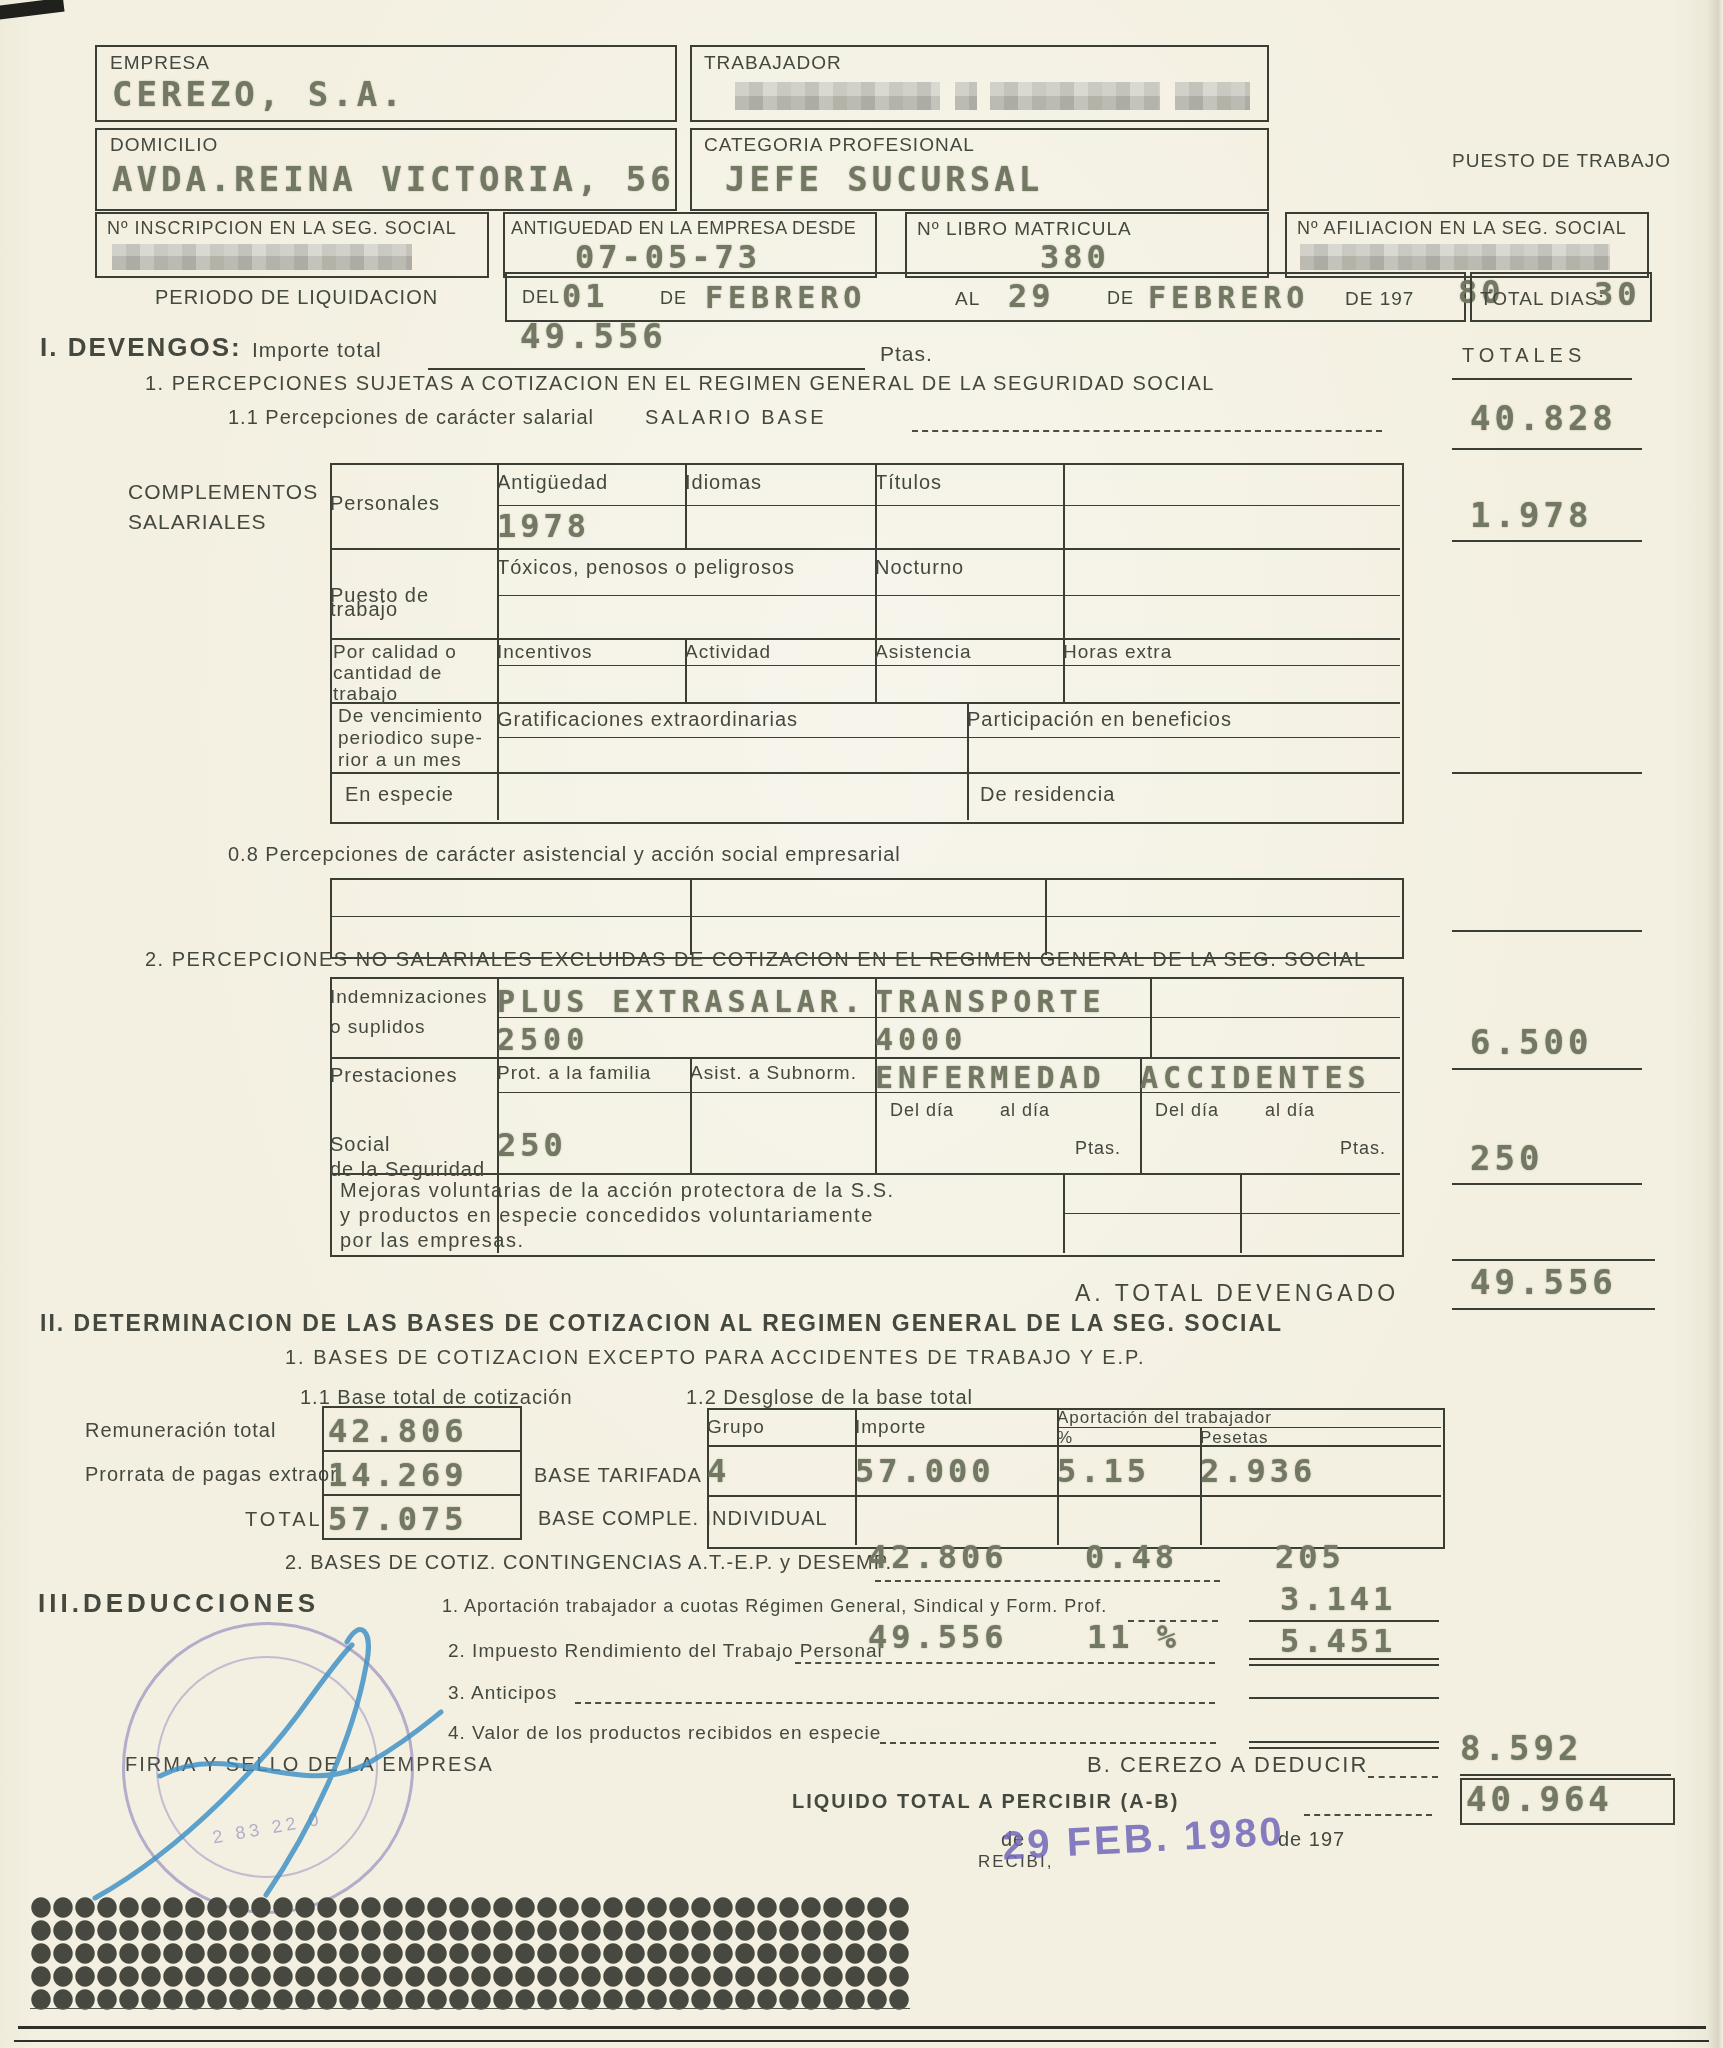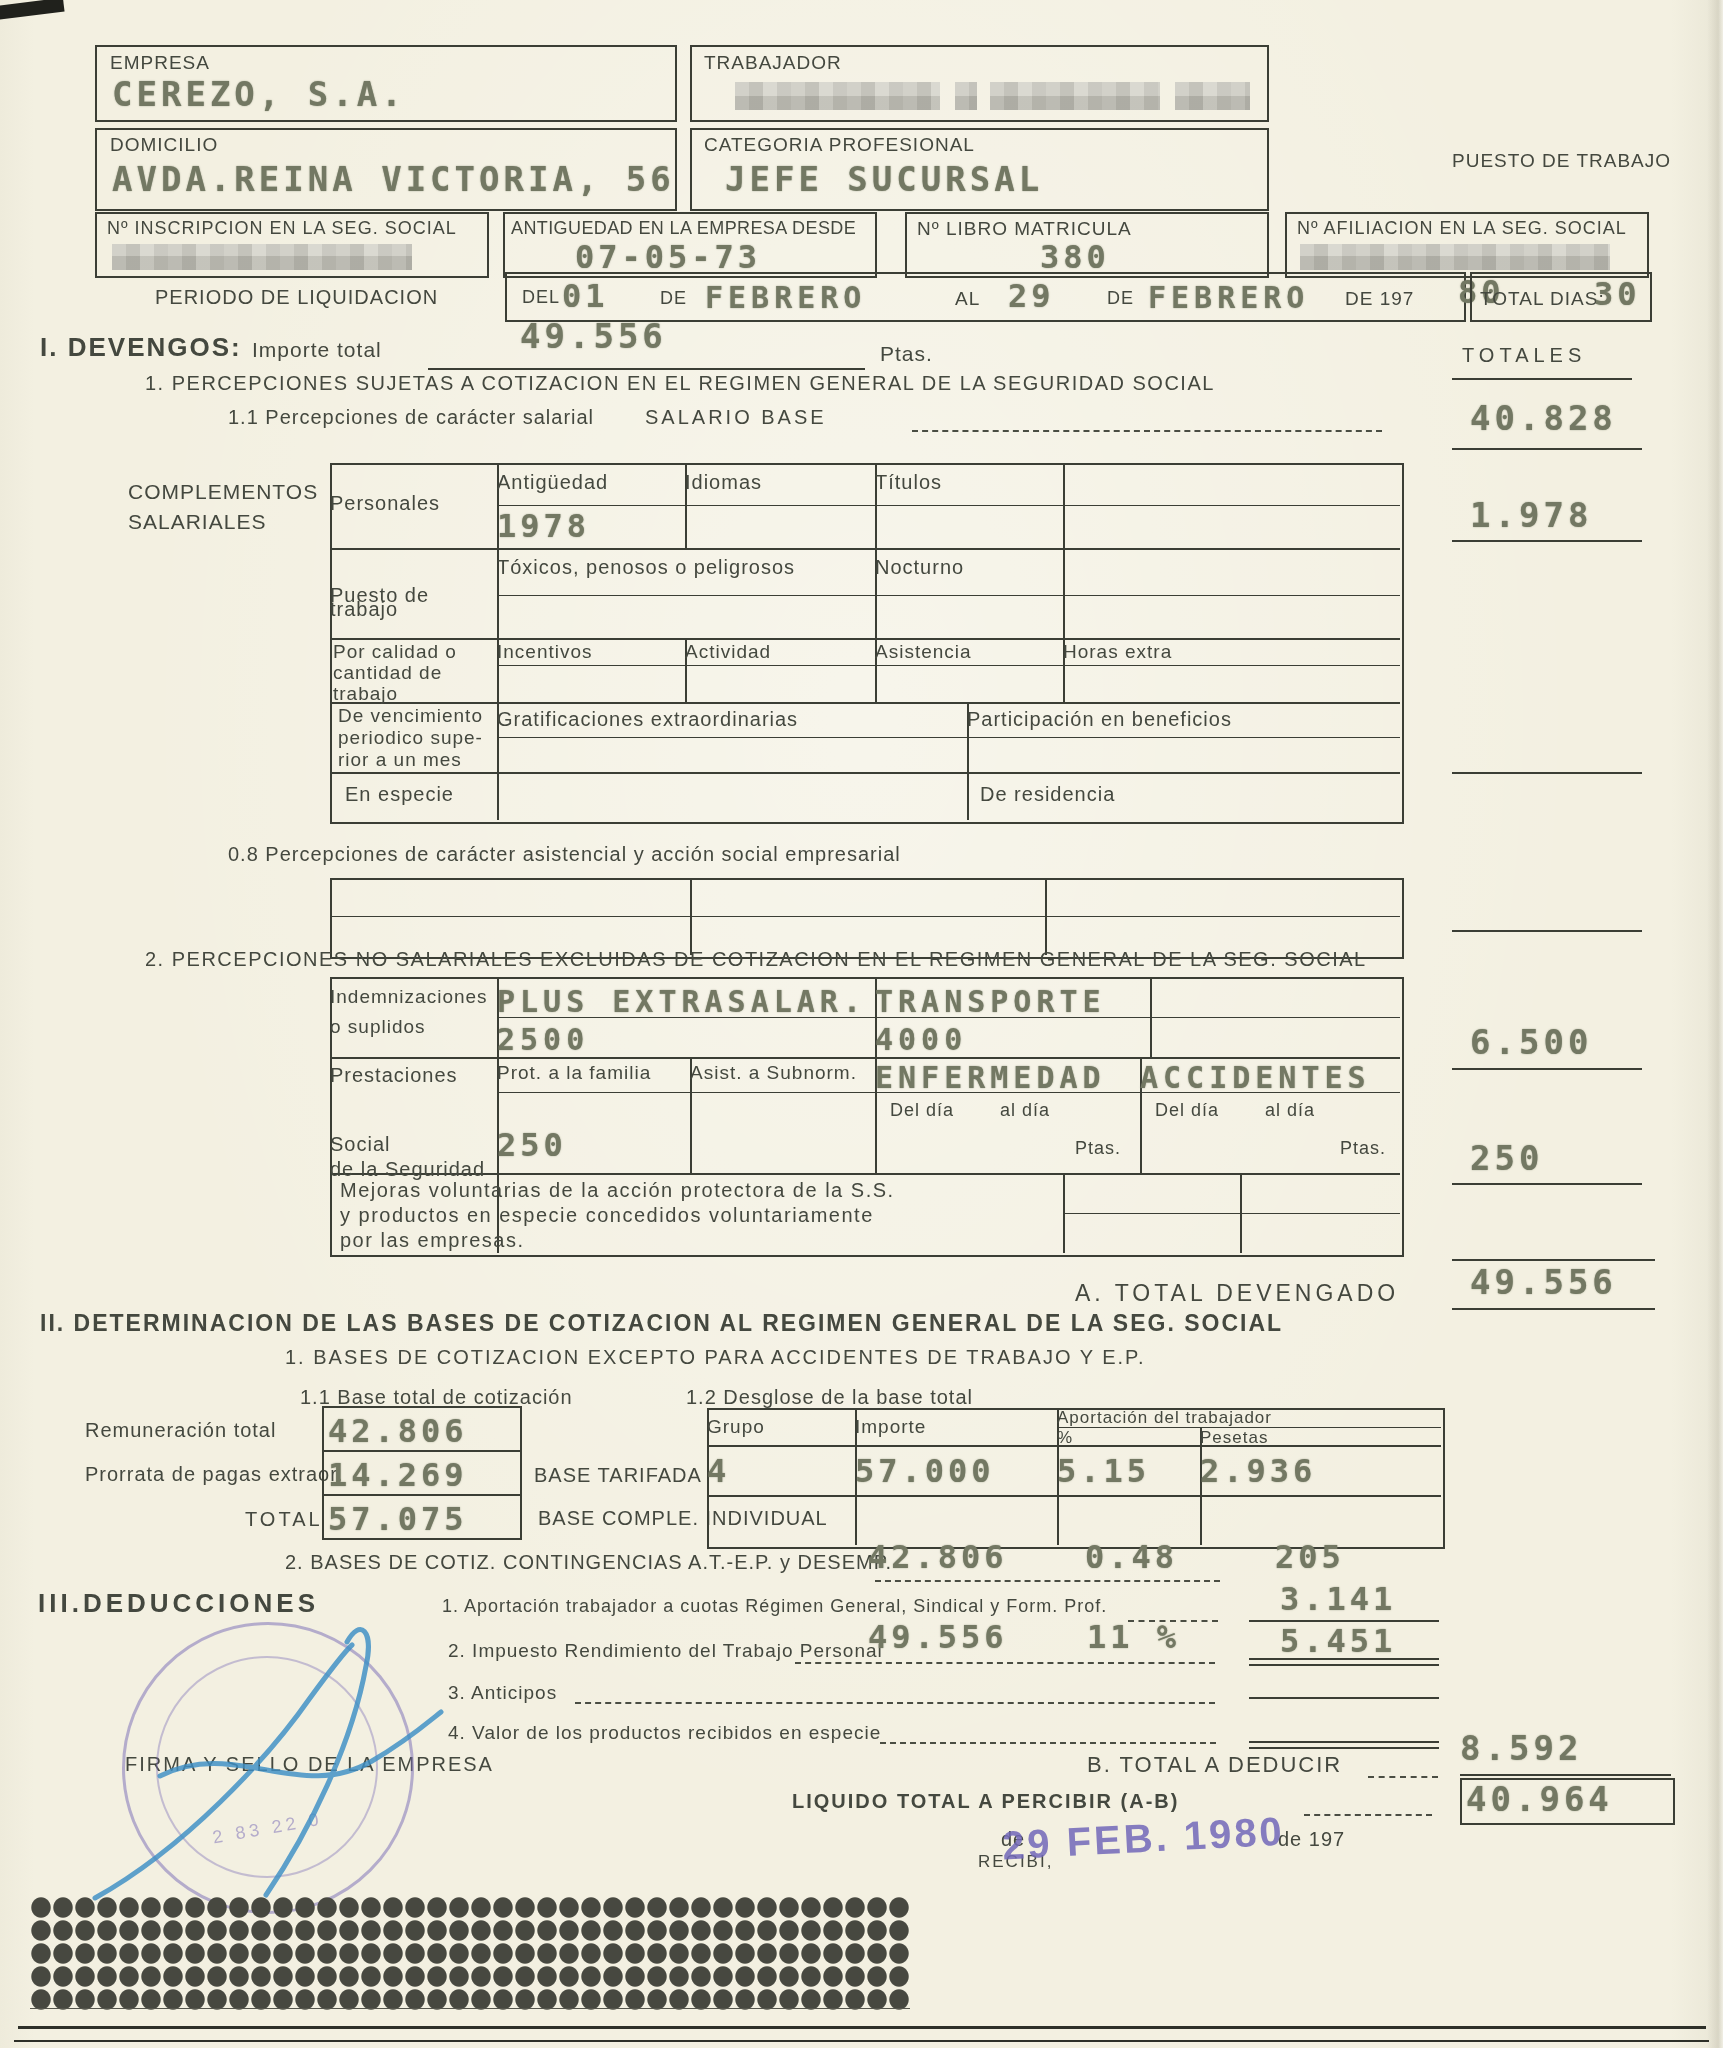--- a/index.html
+++ b/index.html
@@ -290,21 +290,21 @@
   <div class="l f19" style="left:448px;top:1682px">3. Anticipos</div>
   <div class="da" style="left:575px;top:1702px;width:640px"></div>
   <div class="hl" style="left:1249px;top:1697px;width:190px"></div>
 
   <div class="l f19" style="left:448px;top:1722px">4. Valor de los productos recibidos en especie</div>
   <div class="da" style="left:880px;top:1742px;width:336px"></div>
   <div class="hl" style="left:1249px;top:1741px;width:190px"></div>
   <div class="hl" style="left:1249px;top:1747px;width:190px"></div>
 
   <div class="t t34 r" style="left:1460px;top:1728px;width:195px">8.592</div>
-  <div class="l f22 ls2" style="left:1087px;top:1752px">B. TOTAL A DEDUCIR</div>
+  <div class="l f22 ls2" style="left:1087px;top:1752px">B. CEREZO A DEDUCIR</div>
   <div class="da" style="left:1368px;top:1776px;width:70px"></div>
   <div class="hl" style="left:1460px;top:1774px;width:211px"></div>
 
   <div class="b" style="left:1460px;top:1778px;width:211px;height:43px"></div>
   <div class="t t34 r" style="left:1466px;top:1779px;width:198px">40.964</div>
   <div class="l f24 bold ls2" style="left:792px;top:1790px">LIQUIDO TOTAL A PERCIBIR (A-B)</div>
   <div class="da" style="left:1304px;top:1814px;width:128px"></div>
 
   <div class="l" style="left:1001px;top:1828px">de</div>
   <div class="l" style="left:1278px;top:1828px">de 197</div>

